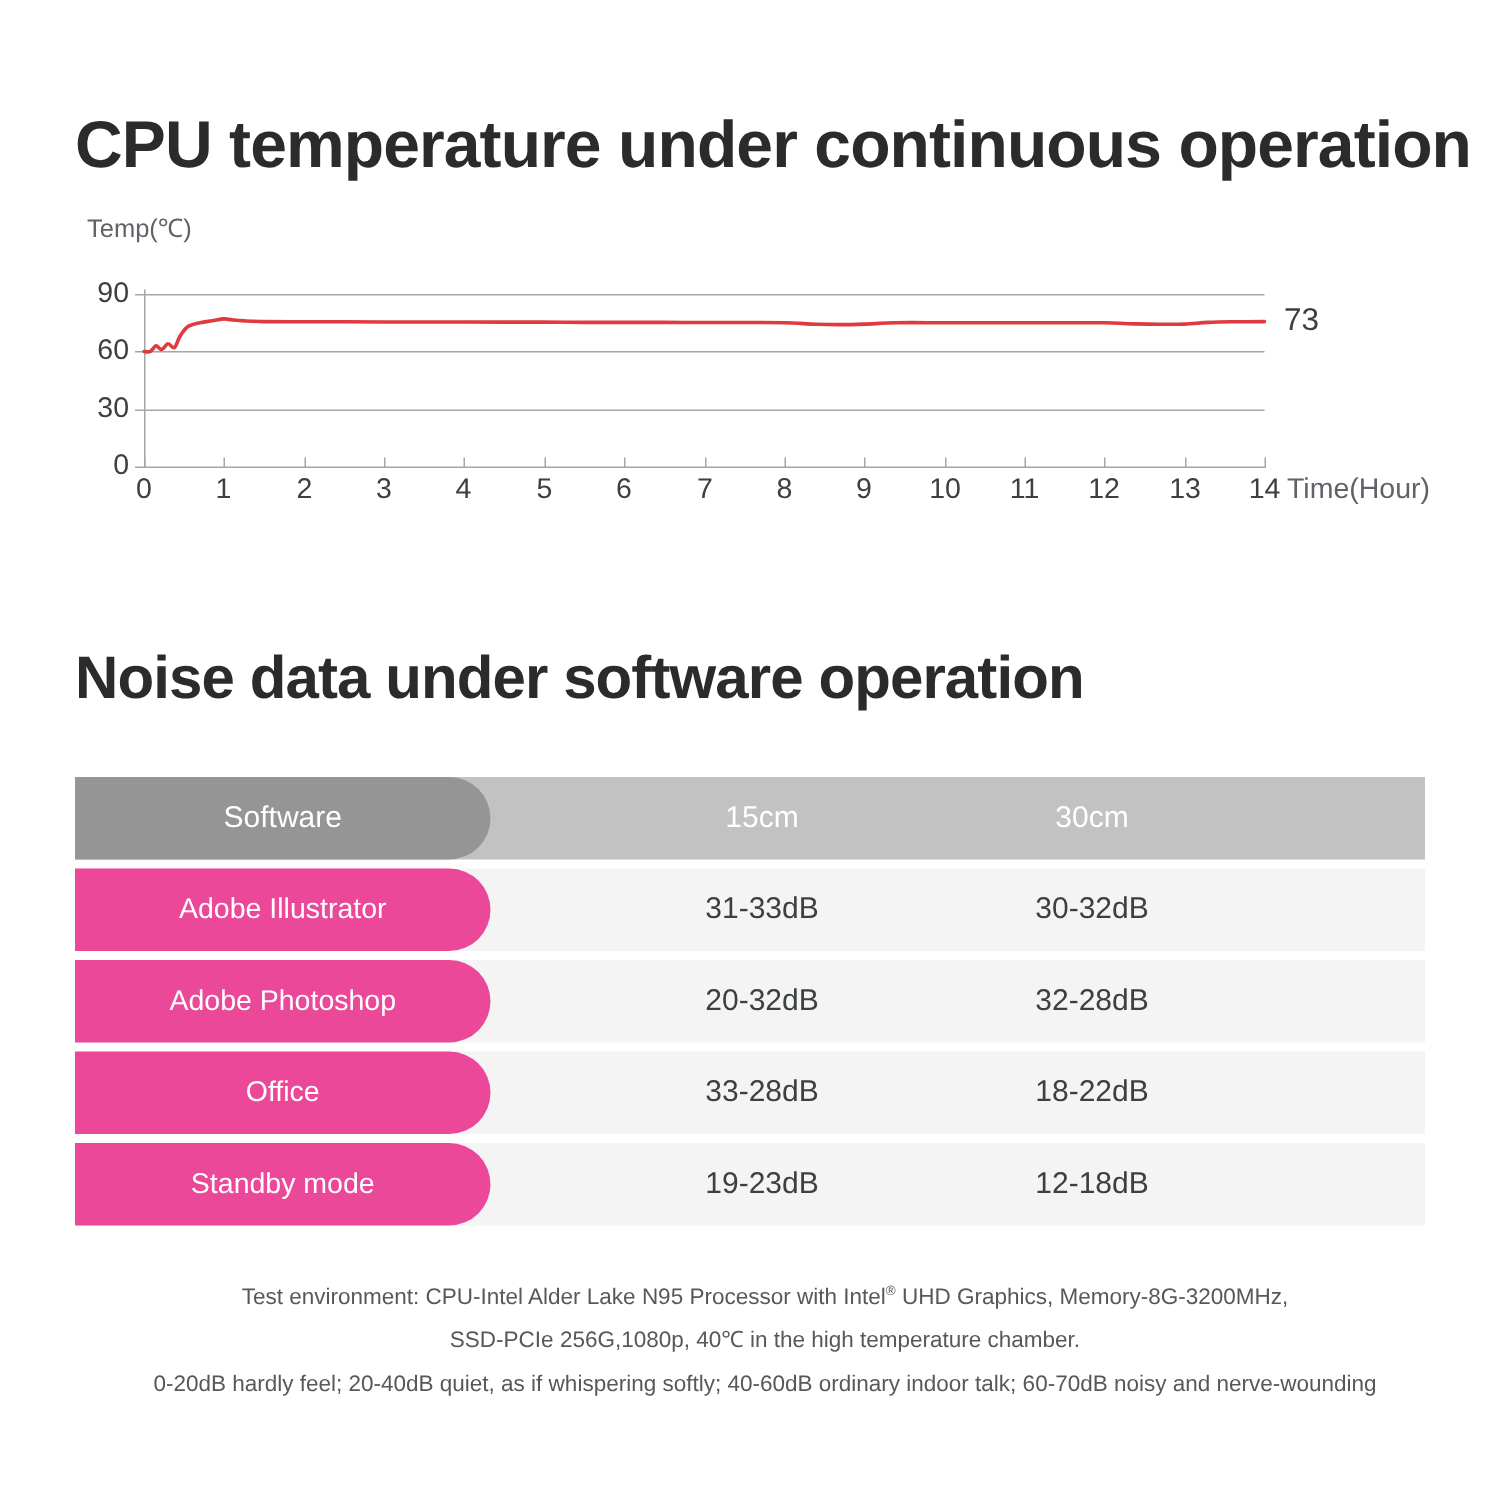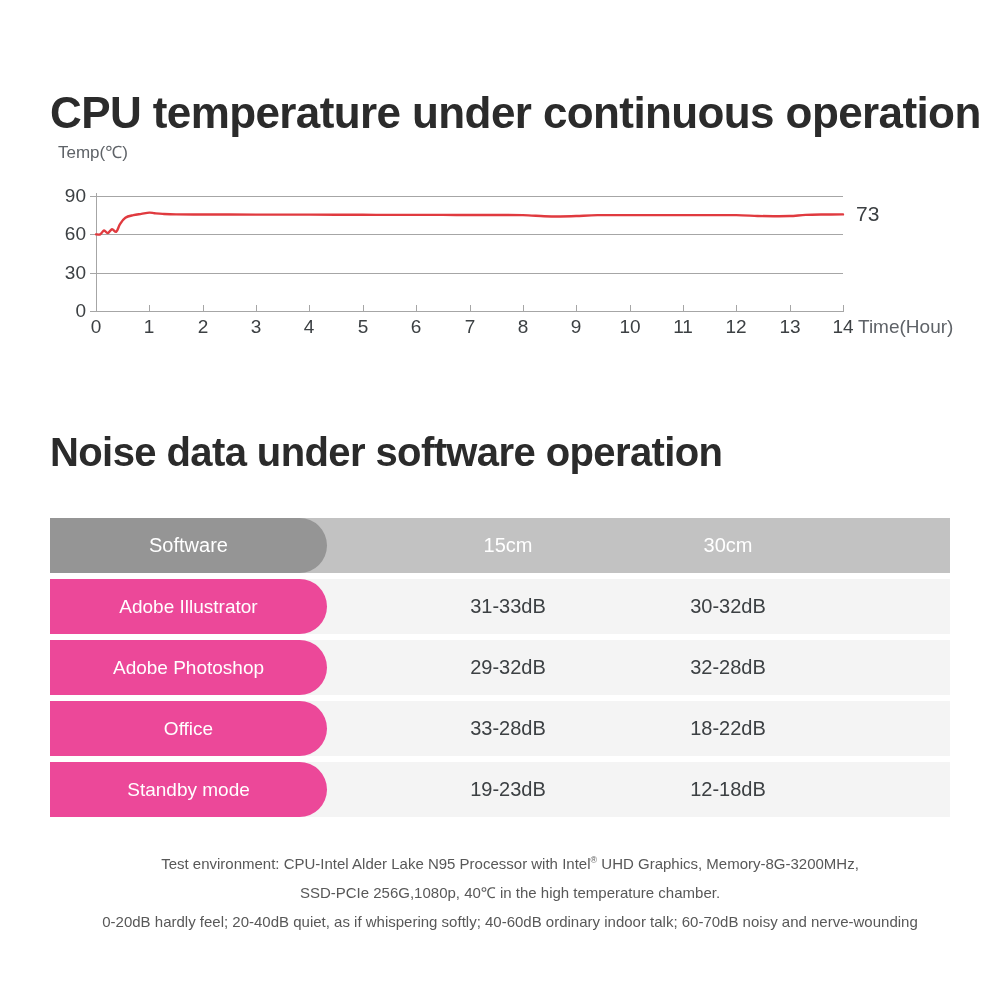--- a/index.html
+++ b/index.html
@@ -13,21 +13,21 @@
   }
 
   
   .section-title {
     position:absolute;
     font-weight:bold;
     color:#2b2b2b;
     letter-spacing:-0.6px;
     white-space:nowrap;
   }
-  #title-cpu { left:50px; top:88px; font-size:44px; }
+  #title-cpu { left:50px; top:72px; font-size:44px; }
   #title-noise { left:50px; top:430px; font-size:40px; }
 
   
   #chart-block { position:absolute; left:0; top:140px; width:1000px; height:200px; }
   #y-axis-title {
     position:absolute; left:58px; top:0px;
     font-size:17px; color:#5f6368; white-space:nowrap;
   }
   .gridline {
     position:absolute; left:0; width:747px; height:1px;
@@ -200,21 +200,21 @@
     <div class="cell c2">
       <span>30-32dB</span>
     </div>
   </div>
 
   <div class="trow body">
     <div class="pill">
       <span>Adobe Photoshop</span>
     </div>
     <div class="cell c1">
-      <span>29-32dB</span>
+      <span>20-32dB</span>
     </div>
     <div class="cell c2">
       <span>32-28dB</span>
     </div>
   </div>
 
   <div class="trow body">
     <div class="pill">
       <span>Office</span>
     </div>

